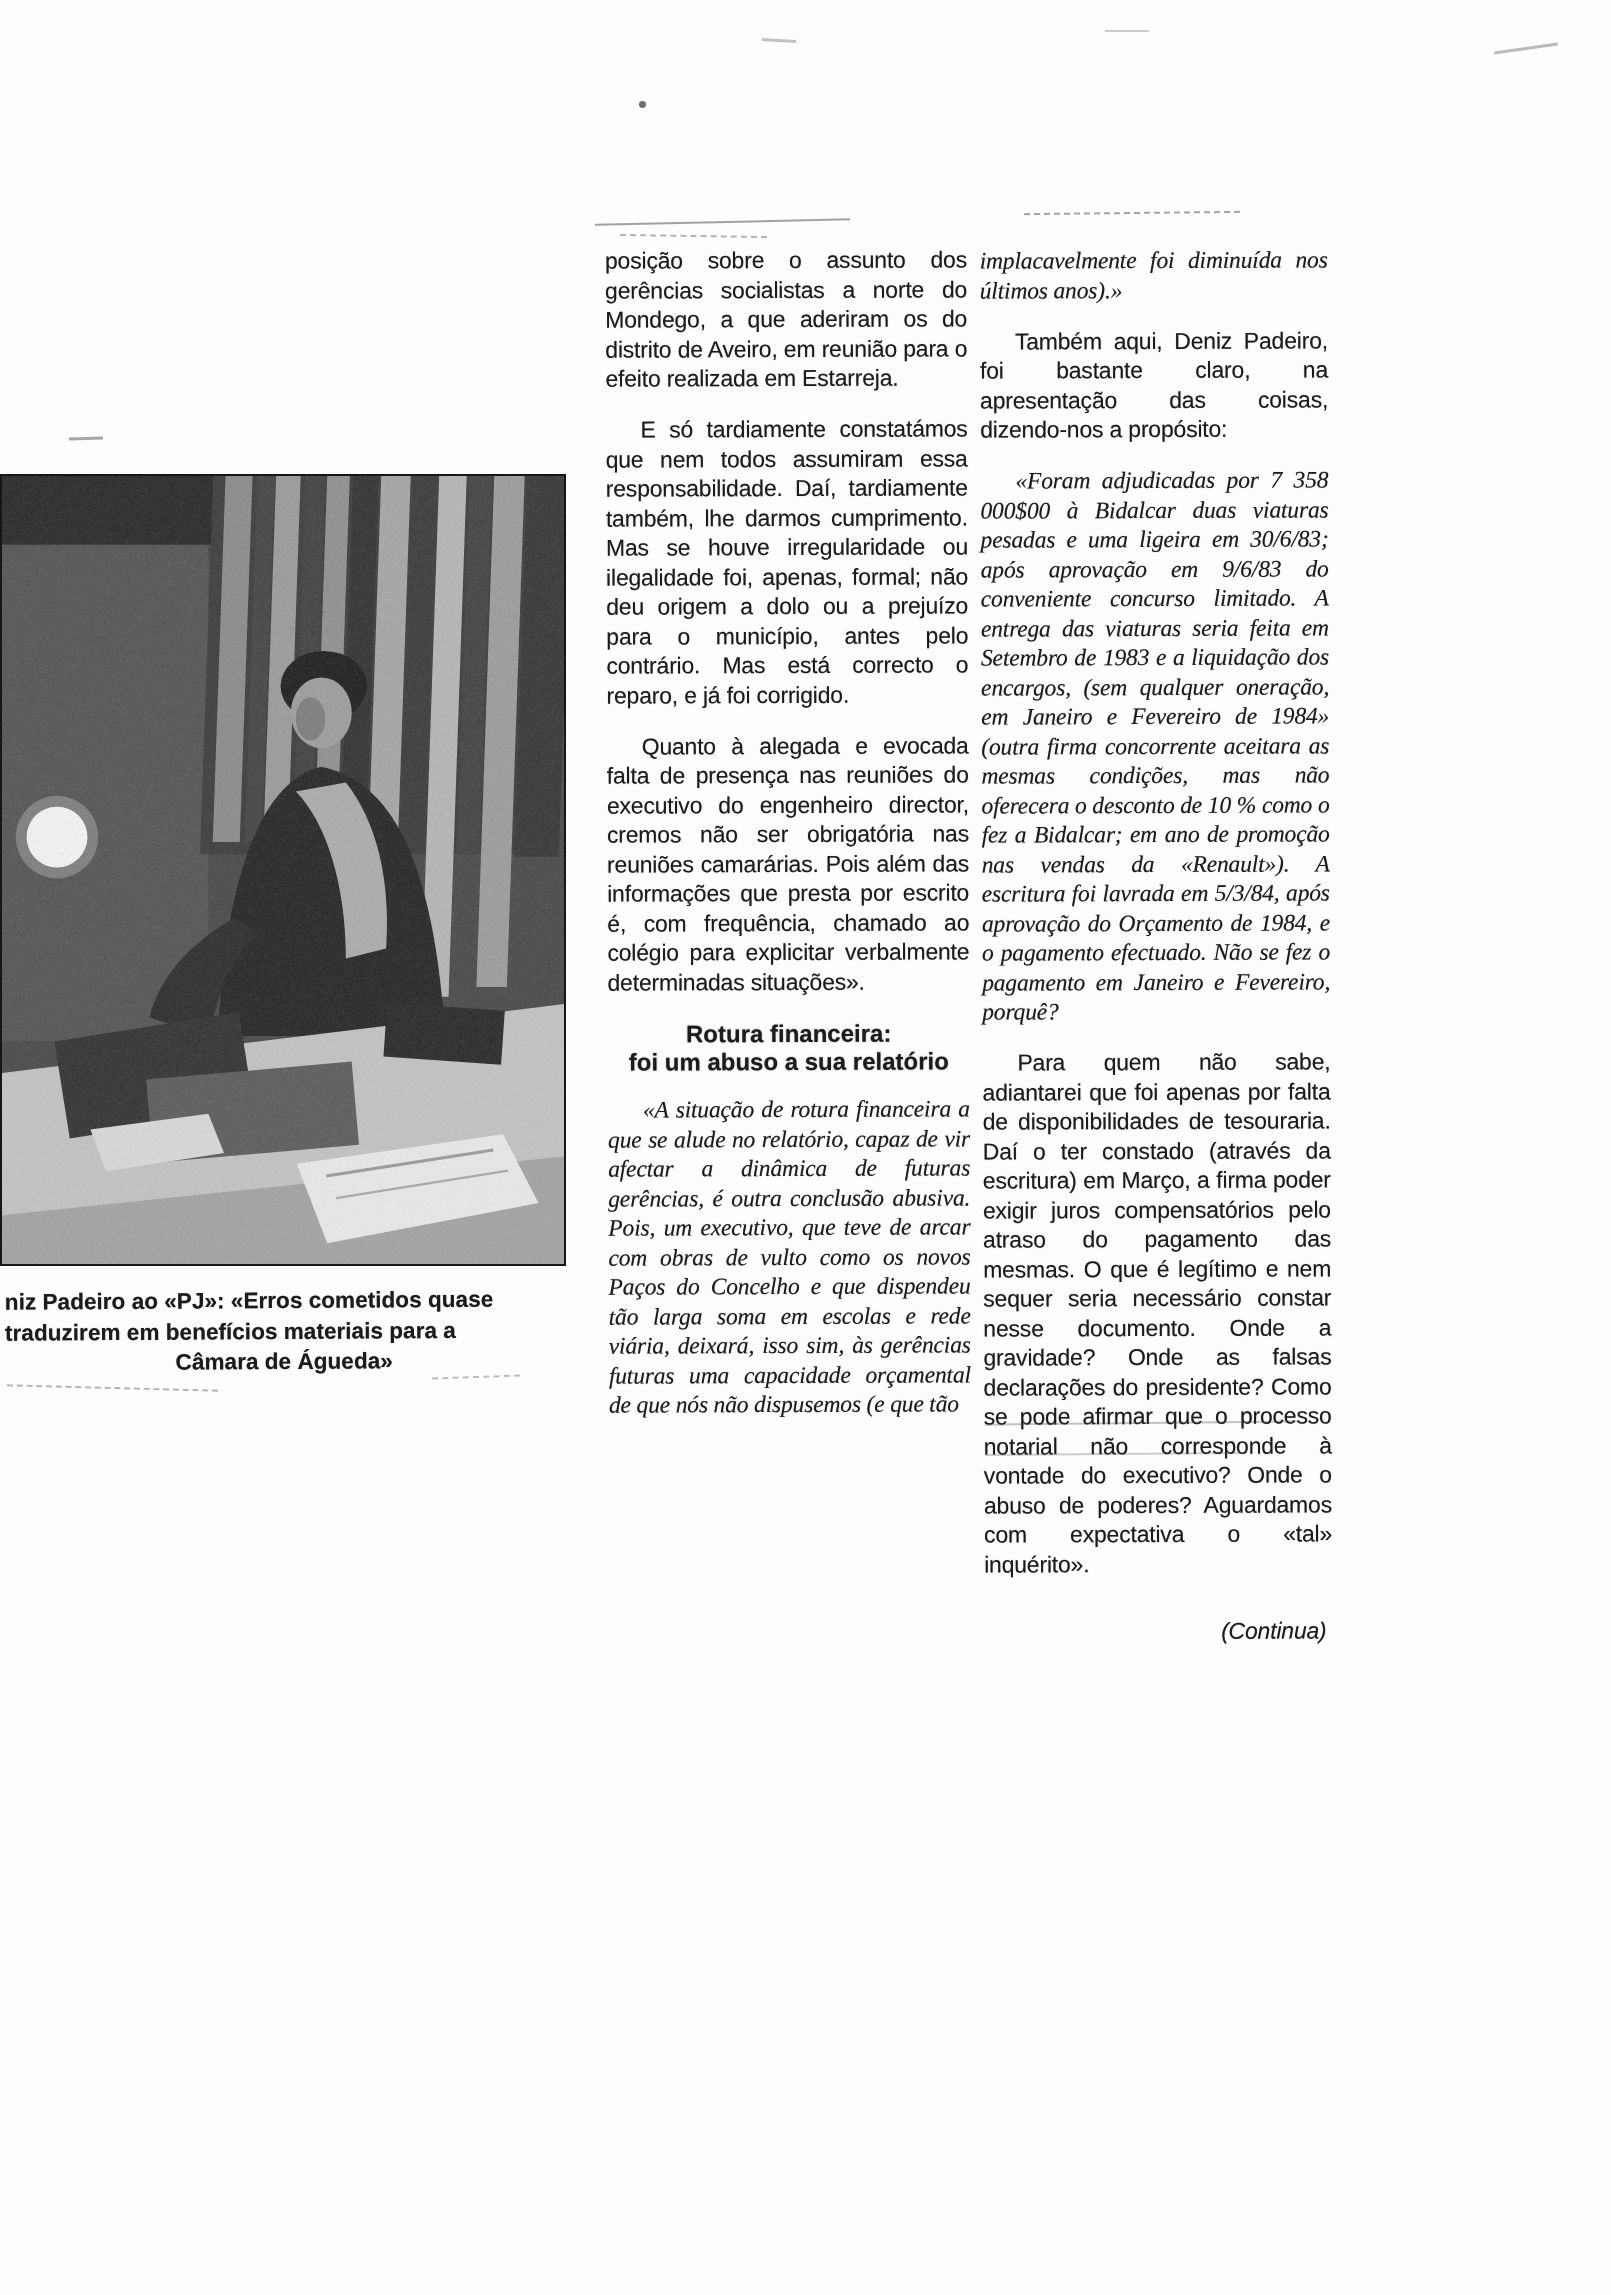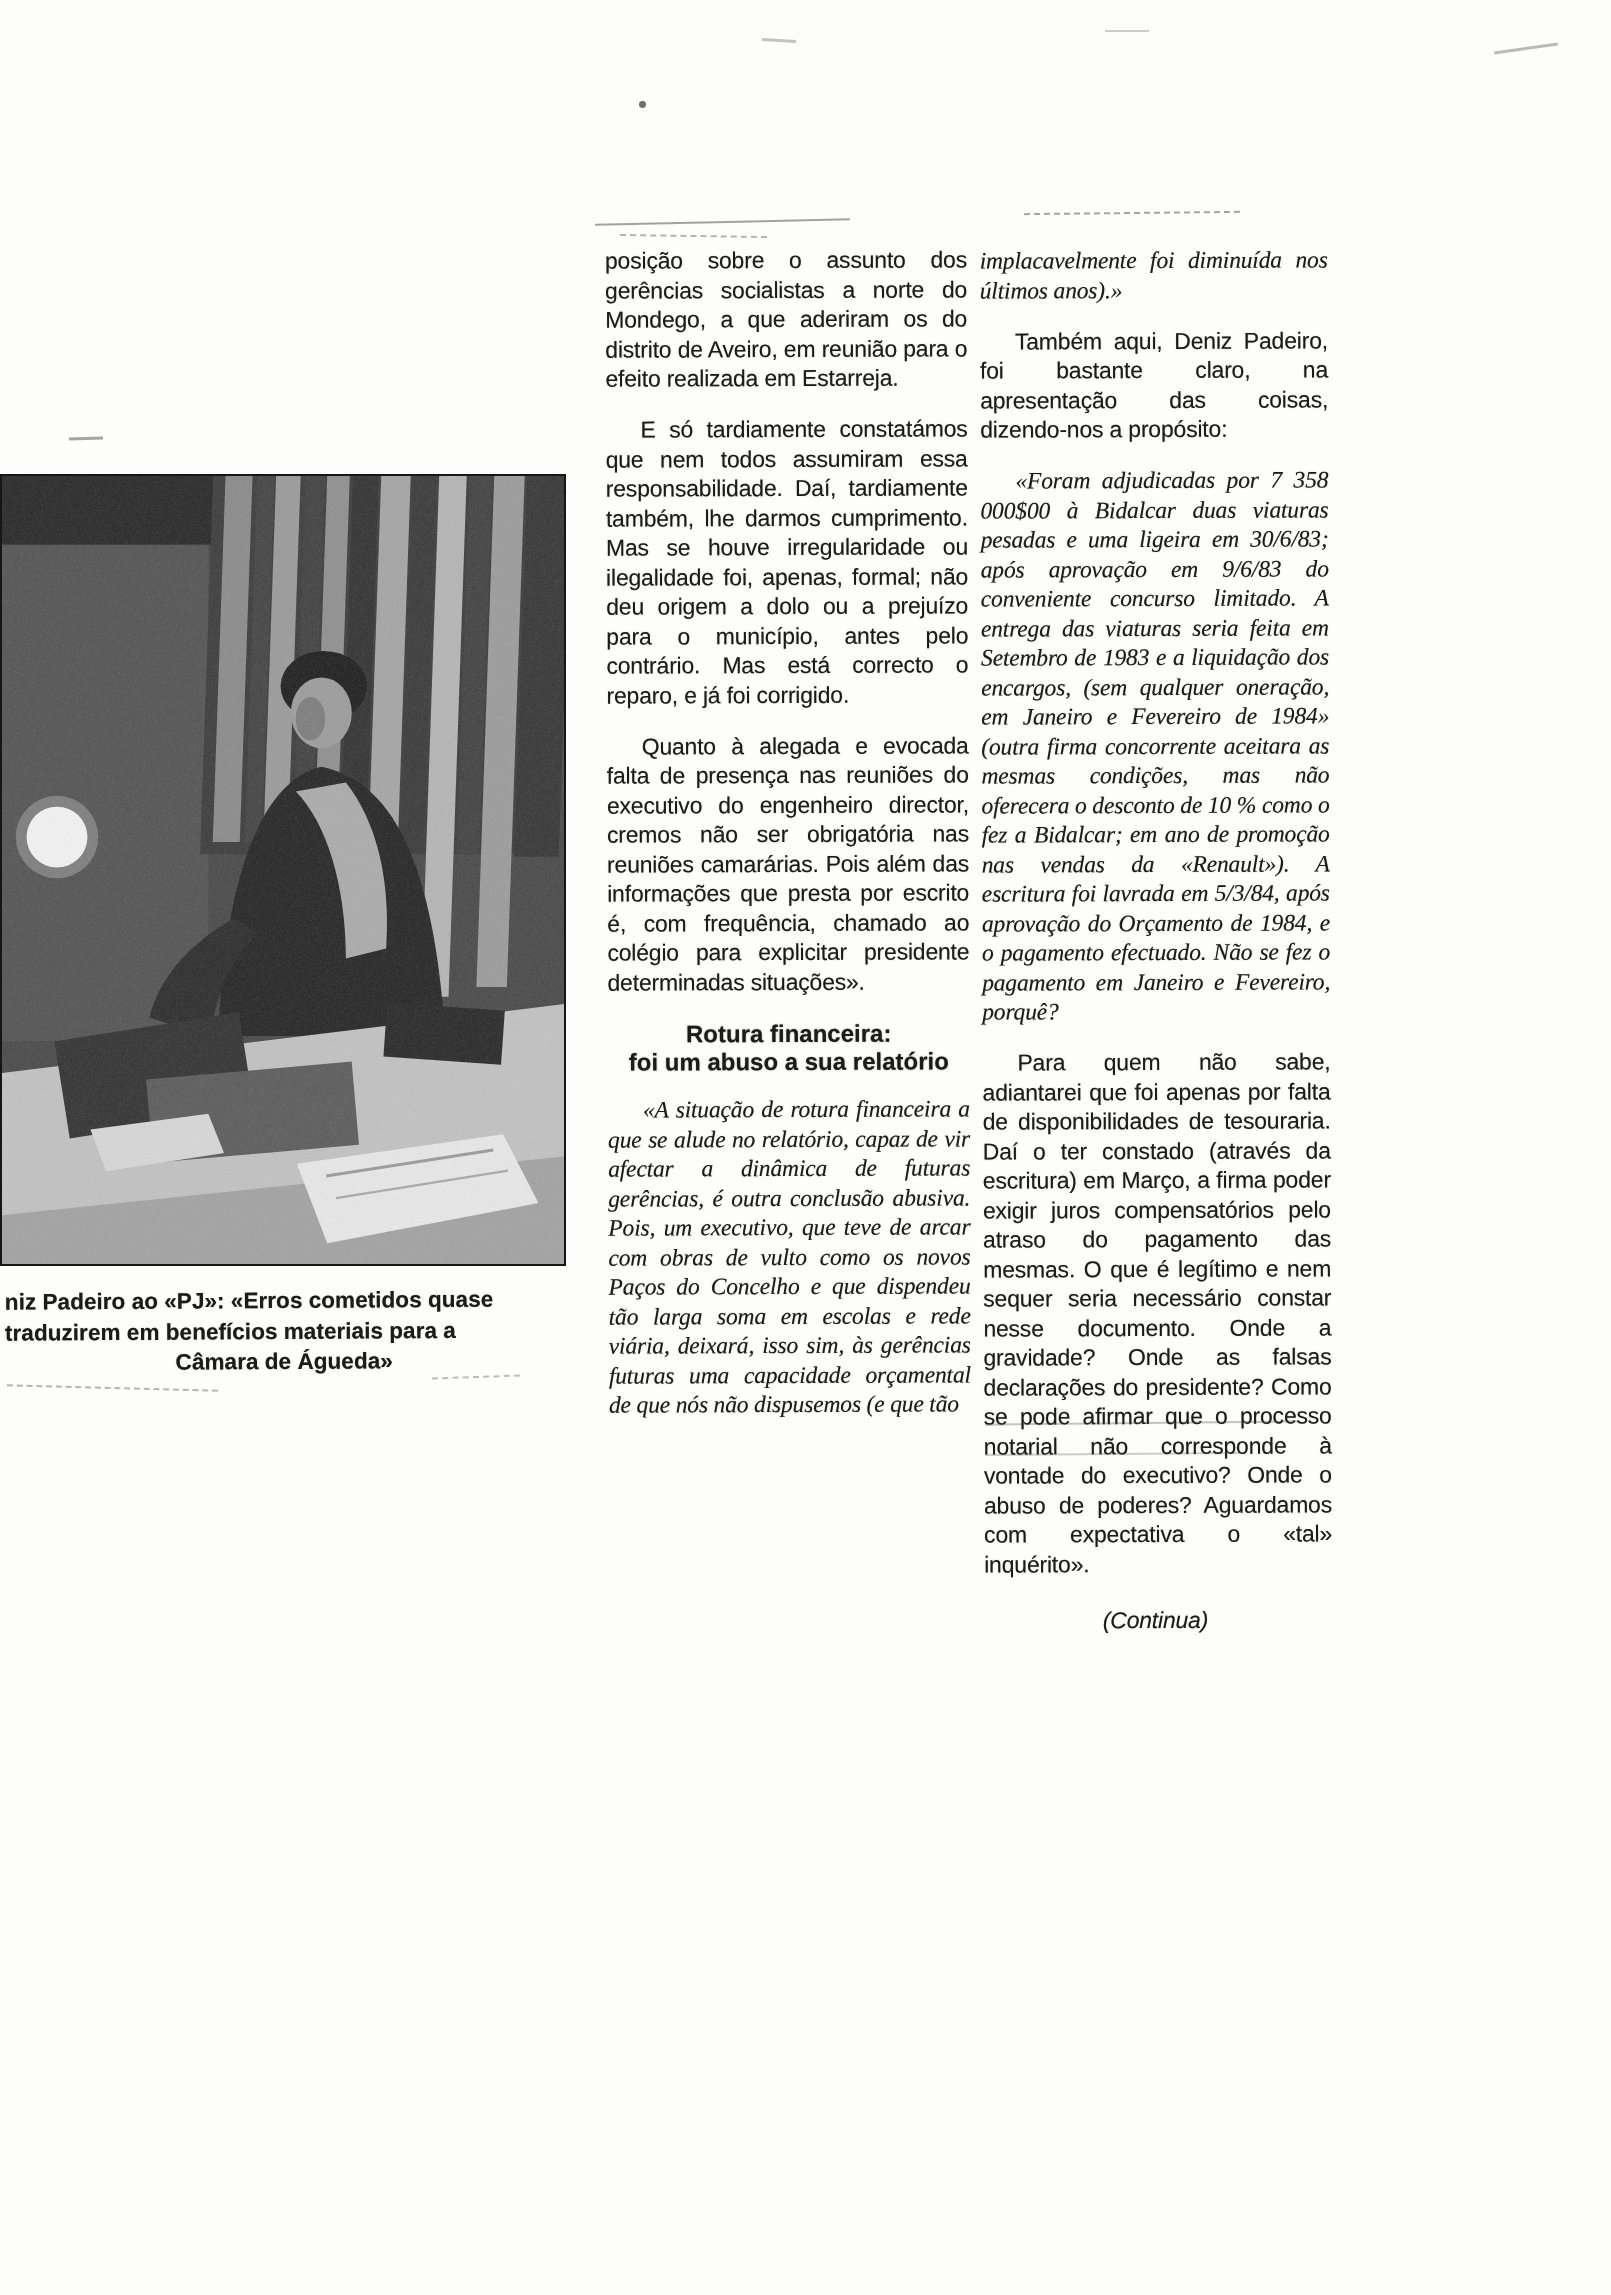--- a/index.html
+++ b/index.html
@@ -37,23 +37,23 @@
     font-weight: bold;
     text-align: center;
     margin: 22.6px 0 18.7px 0;
     font-size: 24px;
     line-height: 28.5px;
     letter-spacing: 0;
     text-shadow: 0 0 1.5px rgba(20,20,20,0.55);
   }
   .heading .hline { display: block; }
   .continua {
-    text-align: center;
+    text-align: right;
     font-style: italic;
-    margin-top: 27px;
+    margin-top: 38px;
     padding-right: 5.9px;
   }
 
   
   .photo-frame {
     position: absolute;
     left: 0; top: 474px;
     width: 566px; height: 792px;
     border: 2px solid #161616;
     background: #474747;
@@ -161,21 +161,21 @@
     <span class="cline">traduzirem em benefícios materiais para a</span>
     <span class="cline center">Câmara de Águeda»</span>
   </div>
 
   <div class="artifact dash-dashed" style="left:6.9px; top:1387px; width:211px; transform:rotate(1.5deg); opacity:.45;"></div>
   <div class="artifact dash-dashed" style="left:432px; top:1376px; width:88px; transform:rotate(-2deg); opacity:.4;"></div>
 
   <div class="col col-a">
     <p>posição sobre o assunto dos gerências socialistas a norte do Mondego, a que aderiram os do distrito de Aveiro, em reunião para o efeito realizada em Estarreja.</p>
     <p class="indent">E só tardiamente constatámos que nem todos assumiram essa responsabilidade. Daí, tardiamente também, lhe darmos cumprimento. Mas se houve irregularidade ou ilegalidade foi, apenas, formal; não deu origem a dolo ou a prejuízo para o município, antes pelo contrário. Mas está correcto o reparo, e já foi corrigido.</p>
-    <p class="indent">Quanto à alegada e evocada falta de presença nas reuniões do executivo do engenheiro director, cremos não ser obrigatória nas reuniões camarárias. Pois além das informações que presta por escrito é, com frequência, chamado ao colégio para explicitar presidente determinadas situações».</p>
+    <p class="indent">Quanto à alegada e evocada falta de presença nas reuniões do executivo do engenheiro director, cremos não ser obrigatória nas reuniões camarárias. Pois além das informações que presta por escrito é, com frequência, chamado ao colégio para explicitar verbalmente determinadas situações».</p>
     <h3 class="heading">
       <span class="hline">Rotura financeira:</span>
       <span class="hline">foi um abuso a sua relatório</span>
     </h3>
     <p class="indent italic">«A situação de rotura financeira a que se alude no relatório, capaz de vir afectar a dinâmica de futuras gerências, é outra conclusão abusiva. Pois, um executivo, que teve de arcar com obras de vulto como os novos Paços do Concelho e que dispendeu tão larga soma em escolas e rede viária, deixará, isso sim, às gerências futuras uma capacidade orçamental de que nós não dispusemos (e que tão</p>
   </div>
 
   <div class="col col-b">
     <p class="italic">implacavelmente foi diminuída nos últimos anos).»</p>
     <p class="indent">Também aqui, Deniz Padeiro, foi bastante claro, na apresentação das coisas, dizendo-nos a propósito:</p>

